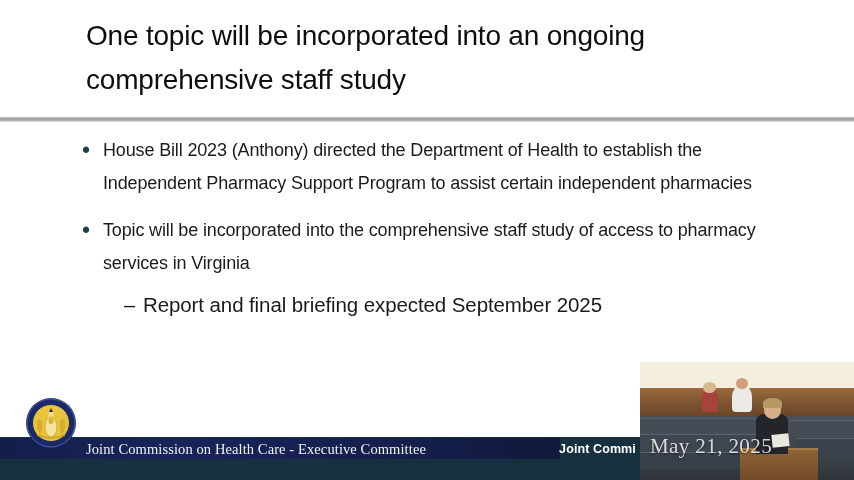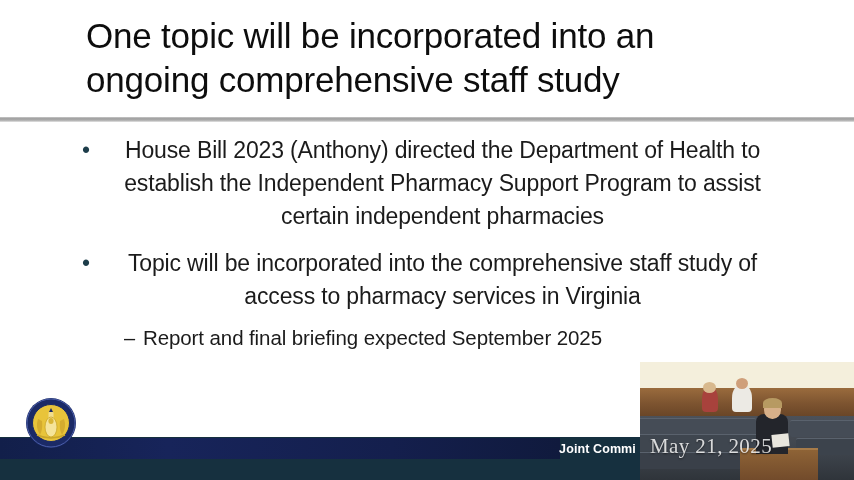--- a/index.html
+++ b/index.html
@@ -20,21 +20,21 @@
 
   
   #title-block {
     position: absolute;
     left: 86px;
     top: 14px;
     width: 700px;
   }
   .slide-title {
     font-family: "Liberation Sans", sans-serif;
-    font-size: 35px;
+    font-size: 28px;
     line-height: 44px;
     font-weight: 400;
     color: #0d0d0d;
     letter-spacing: -0.2px;
     white-space: pre-wrap;
     margin: 0;
   }
 
   
   #title-divider {
@@ -62,25 +62,24 @@
     flex: 0 0 auto;
     width: 21px;
     font-size: 23px;
     line-height: 33px;
     color: #1d3d4a;
     text-align: left;
   }
   .bullet-text {
     flex: 1 1 auto;
     font-family: "Liberation Sans", sans-serif;
-    font-size: 23px;
+    font-size: 18px;
     line-height: 33px;
     color: #1b1b1b;
     letter-spacing: -0.15px;
-    text-align: center;
   }
   .sub-row {
     display: flex;
     align-items: flex-start;
     margin-left: 42px;
     margin-top: -4px;
   }
   .sub-mark {
     flex: 0 0 auto;
     width: 19px;
@@ -296,20 +295,21 @@
 
     <div class="sub-row">
       <span class="sub-mark">–</span>
       <span class="sub-text">Report and final briefing expected September 2025</span>
     </div>
 
   </div>
 
   <div id="footer-bar"></div>
   <div id="footer-ribbon"></div>
+  <div id="footer-title">Joint Commission on Health Care - Executive Committee</div>
 
   <div id="seal">
     <svg width="52" height="52" viewBox="0 0 52 52" xmlns="http://www.w3.org/2000/svg">
       <circle cx="26" cy="26" r="25" fill="#1b2a66"></circle>
       <circle cx="26" cy="26" r="24" fill="none" stroke="#4a5da8" stroke-width="1"></circle>
       <circle cx="26" cy="26" r="18.5" fill="#e8c43a"></circle>
       <circle cx="26" cy="26" r="18.5" fill="none" stroke="#1b2a66" stroke-width="1"></circle>
       <path d="M26 11 L28 15 L24 15 Z" fill="#1b2a66"></path>
       <rect x="23.5" y="15" width="5" height="7" rx="1" fill="#f2de8c"></rect>
       <ellipse cx="26" cy="30" rx="6" ry="10" fill="#f5e49a"></ellipse>

